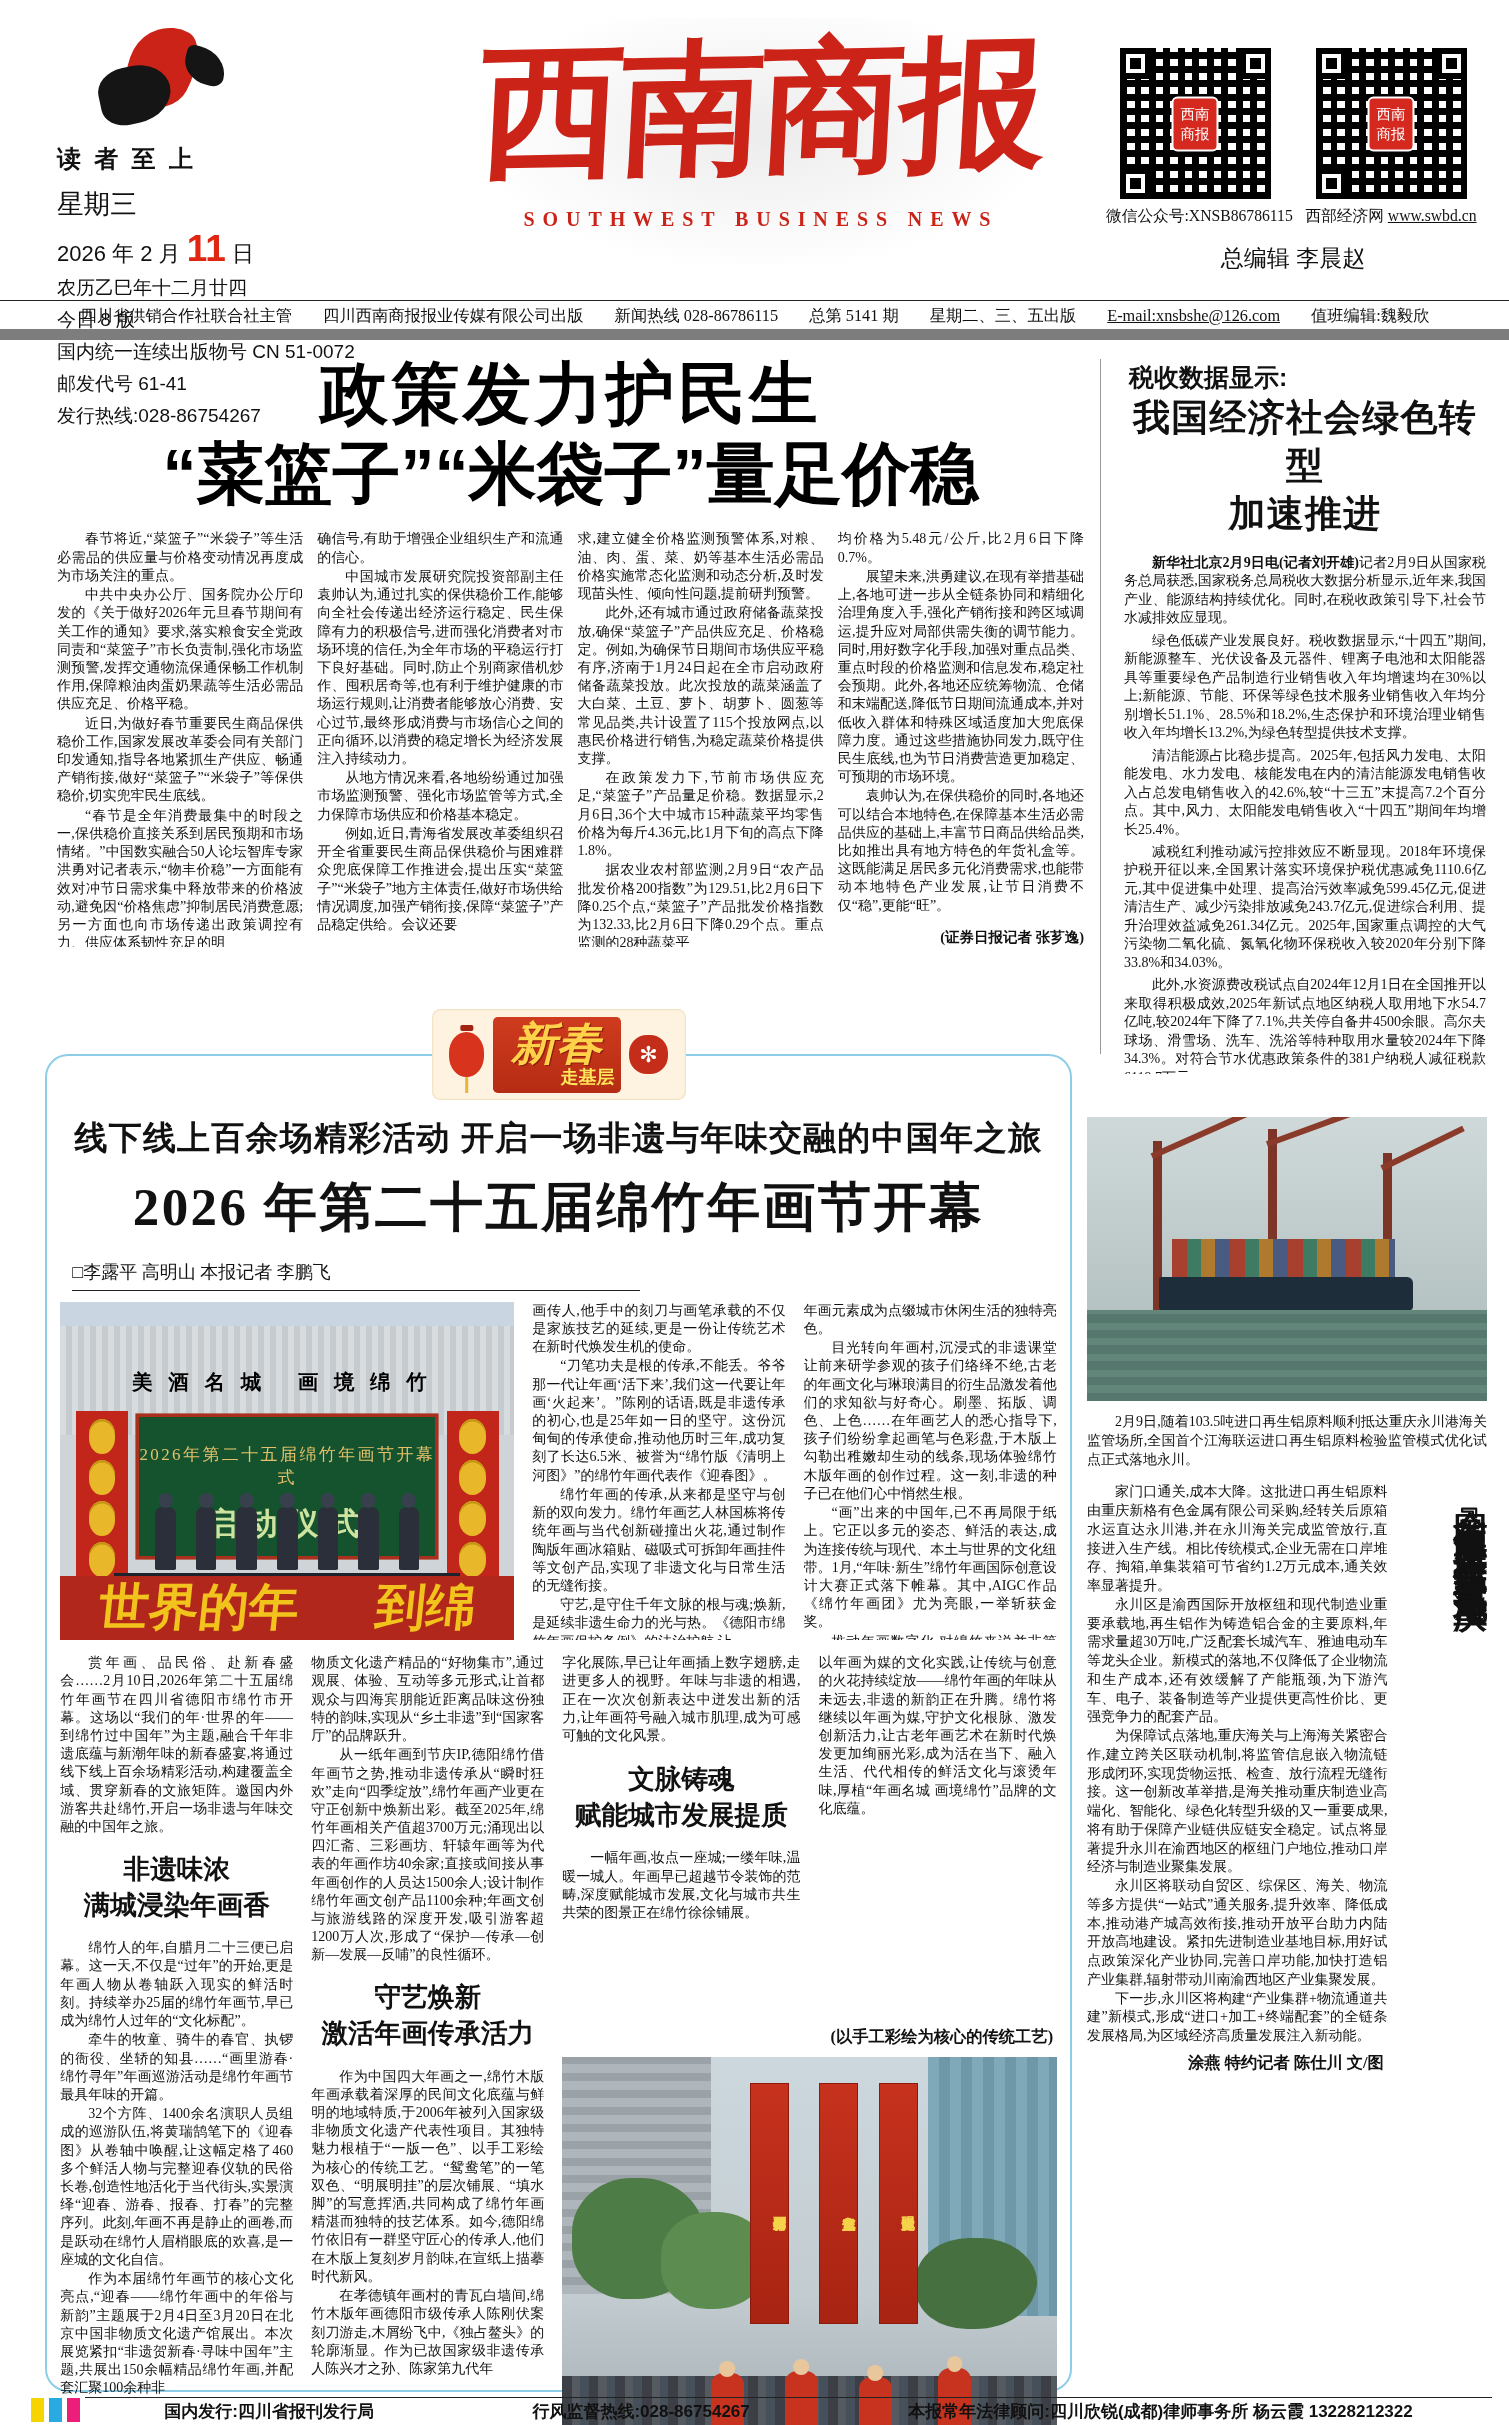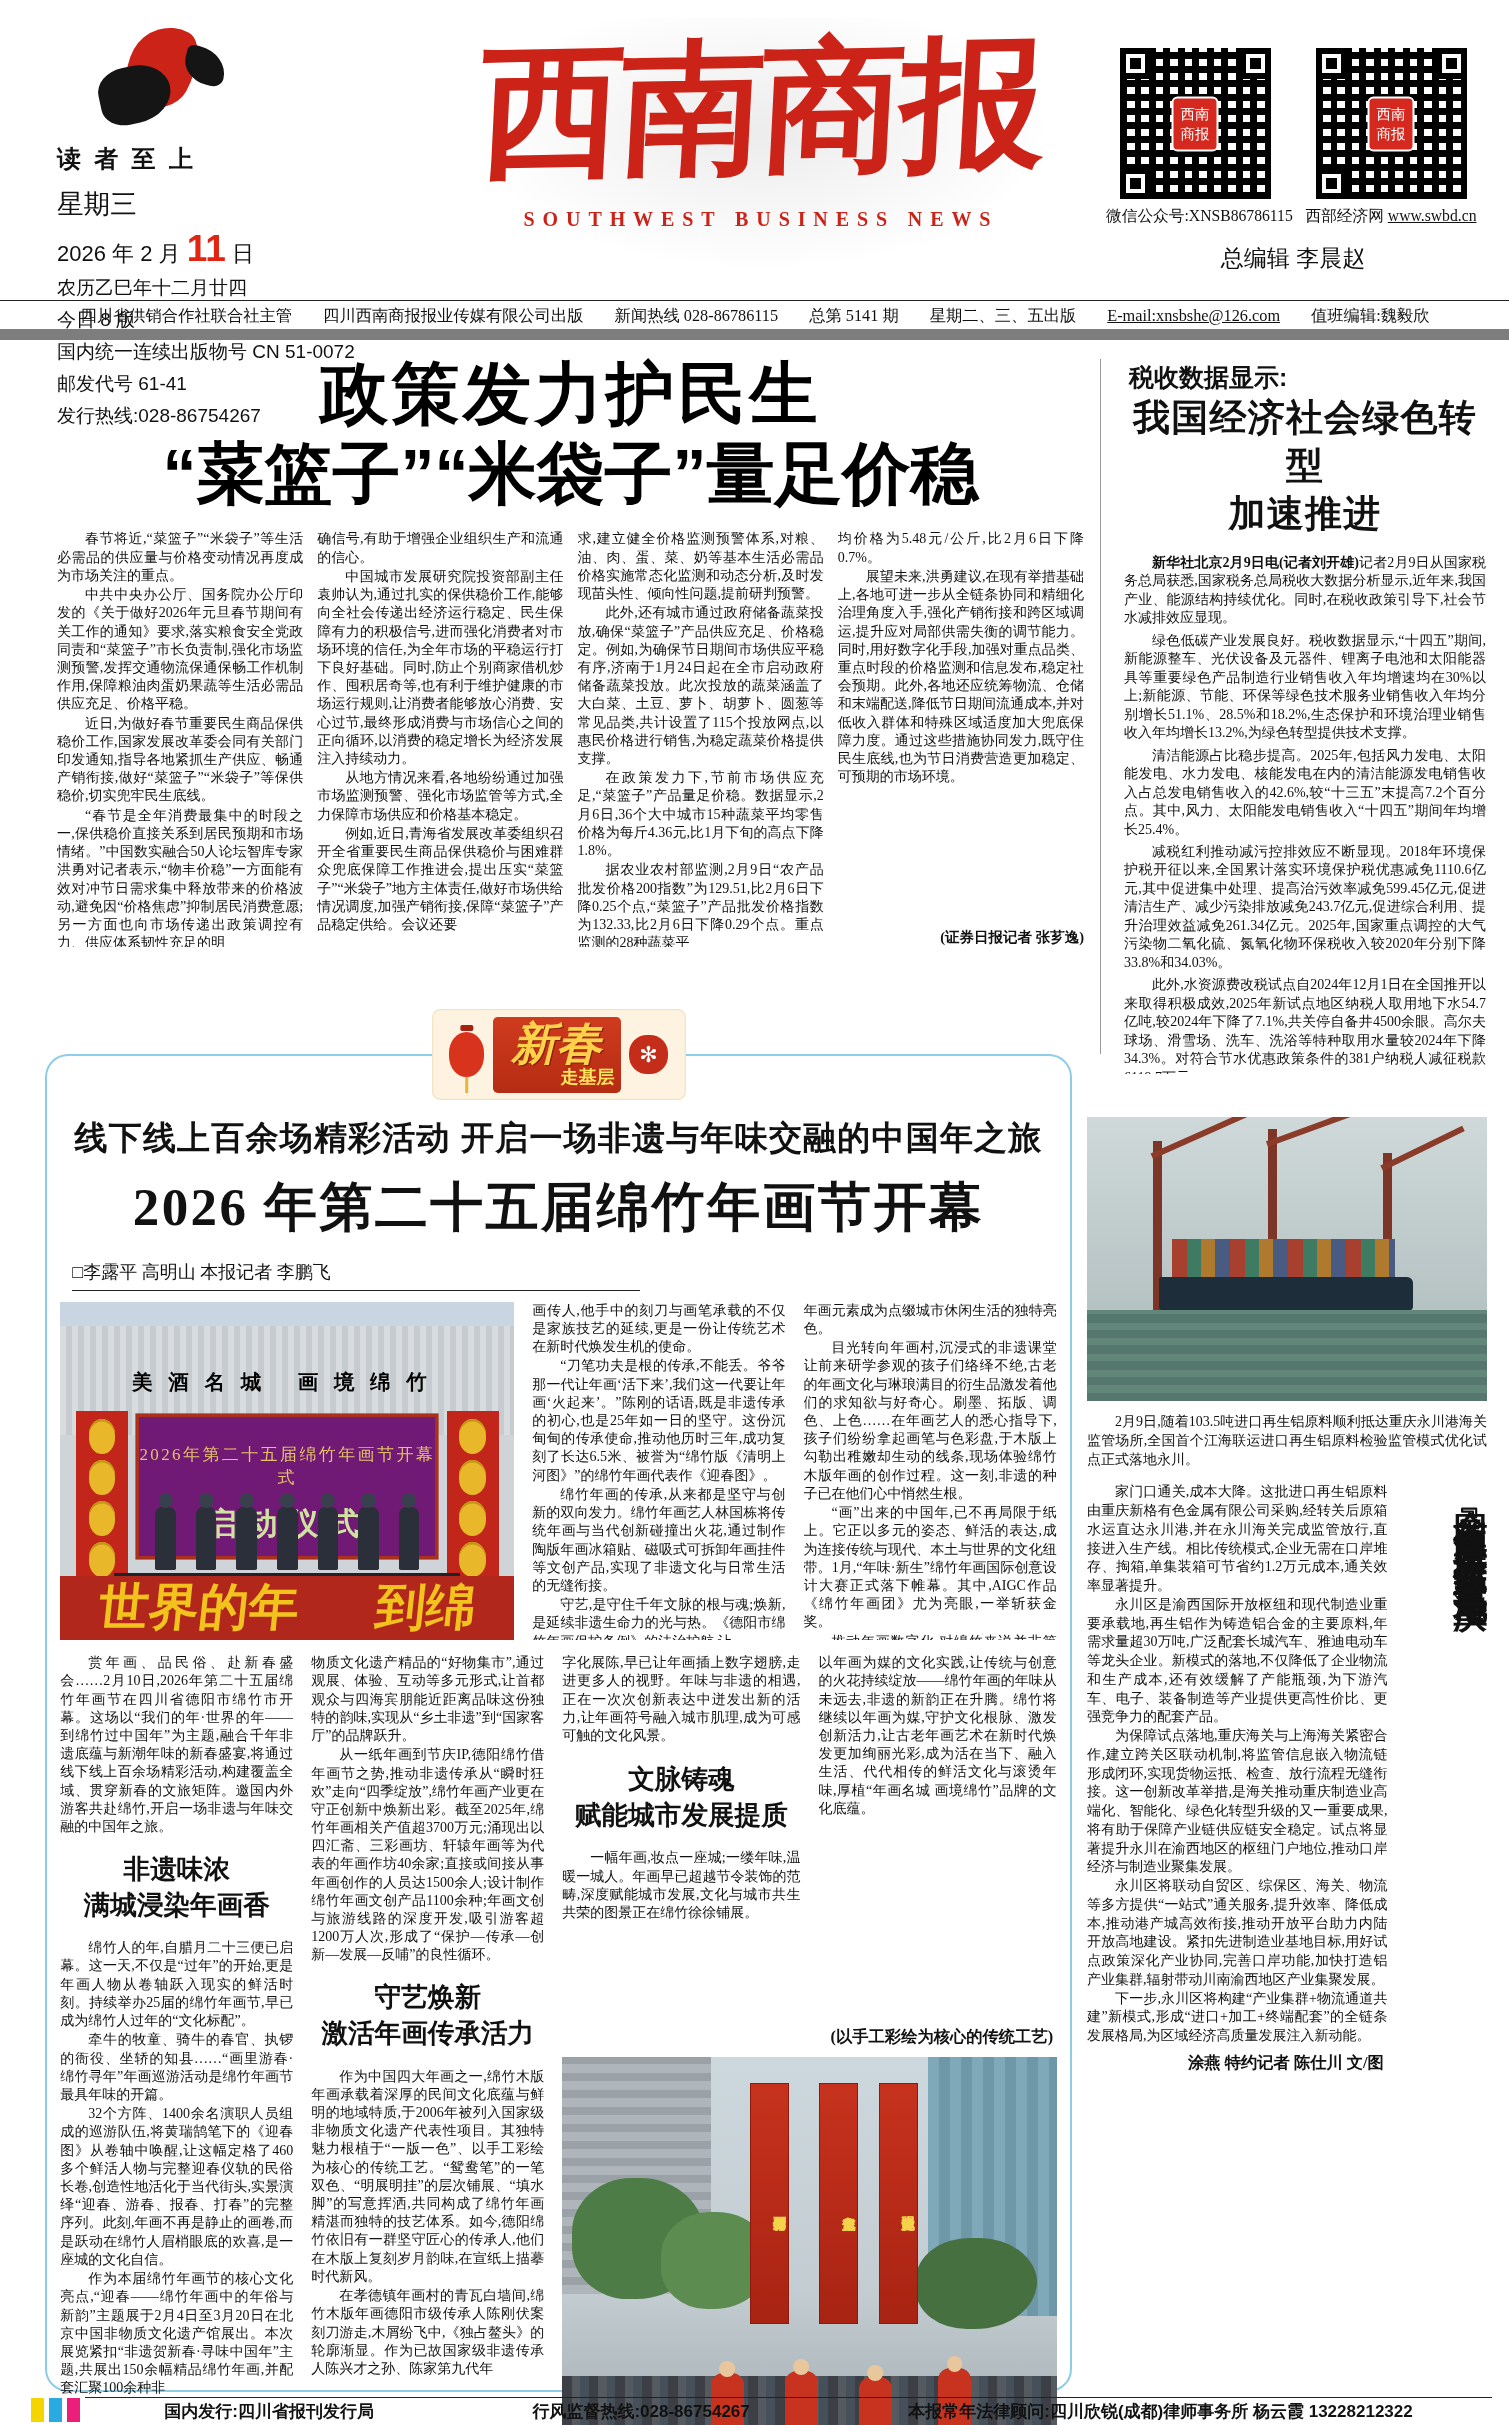--- a/index.html
+++ b/index.html
@@ -100,21 +100,21 @@
   .p1-sky{position:absolute;left:0;top:0;right:0;height:42px;background:#c9d6e2;}
   .p1-building{position:absolute;left:0;top:24px;right:0;height:109px;
       background:repeating-linear-gradient(90deg,#d8dcdf 0 6px,#c6cbd0 6px 12px),#cfd4d8;}
   .p1-gold{position:absolute;left:8%;top:66px;width:84%;text-align:center;color:#000000;
       font-size:20.5px;letter-spacing:15.7px;font-weight:bold;}
   .p1-pillar{position:absolute;top:109px;width:52px;height:181px;background:#c2261a;
       display:flex;flex-direction:column;align-items:center;gap:6px;padding-top:8.5px;box-sizing:border-box;}
   .p1-pillar.left{left:15.7px;} .p1-pillar.right{right:15.7px;}
   .p1-lant{width:26.6px;height:35px;background:#e8b82a;border-radius:50%/46%;
       box-shadow:0 2.4px 0 #c59414 inset;}
-  .p1-screen{position:absolute;left:79px;right:79px;top:115px;height:139px;background:#701a75;
+  .p1-screen{position:absolute;left:79px;right:79px;top:115px;height:139px;background:#14532d;
       text-align:center;box-shadow:0 0 0 3.6px #a8301c;}
   .p1-s1{color:#e4c06a;font-size:17px;margin-top:26.6px;letter-spacing:2.4px;}
   .p1-s2{color:#cfe3a0;font-size:31px;font-weight:bold;letter-spacing:9.7px;margin-top:13.3px;}
   .p1-figs{position:absolute;left:85px;right:85px;top:205px;display:flex;justify-content:space-around;}
   .fig{width:20.5px;height:63px;background:#2a2f3a;border-radius:7.2px 7.2px 1.8px 1.8px;position:relative;}
   .fig::before{content:"";position:absolute;left:50%;top:-13.3px;transform:translateX(-50%);
       width:14.5px;height:14.5px;border-radius:50%;background:#39404d;}
   .p1-rail{position:absolute;left:54px;right:54px;top:271px;height:3px;background:#1e232b;}
   .p1-carpet{position:absolute;left:0;right:0;bottom:0;height:64px;background:#b2271c;
       display:flex;align-items:center;justify-content:space-around;overflow:hidden;}
@@ -276,20 +276,21 @@
             <p>求,建立健全价格监测预警体系,对粮、油、肉、蛋、菜、奶等基本生活必需品价格实施常态化监测和动态分析,及时发现苗头性、倾向性问题,提前研判预警。</p>
             <p>此外,还有城市通过政府储备蔬菜投放,确保“菜篮子”产品供应充足、价格稳定。例如,为确保节日期间市场供应平稳有序,济南于1月24日起在全市启动政府储备蔬菜投放。此次投放的蔬菜涵盖了大白菜、土豆、萝卜、胡萝卜、圆葱等常见品类,共计设置了115个投放网点,以惠民价格进行销售,为稳定蔬菜价格提供支撑。</p>
             <p>在政策发力下,节前市场供应充足,“菜篮子”产品量足价稳。数据显示,2月6日,36个大中城市15种蔬菜平均零售价格为每斤4.36元,比1月下旬的高点下降1.8%。</p>
             <p>据农业农村部监测,2月9日“农产品批发价格200指数”为129.51,比2月6日下降0.25个点,“菜篮子”产品批发价格指数为132.33,比2月6日下降0.29个点。重点监测的28种蔬菜平</p>
           </div>
       </div>
       <div class="col">
         <div class="plist cont" style="flex:1;overflow:hidden;">
             <p>均价格为5.48元/公斤,比2月6日下降0.7%。</p>
             <p>展望未来,洪勇建议,在现有举措基础上,各地可进一步从全链条协同和精细化治理角度入手,强化产销衔接和跨区域调运,提升应对局部供需失衡的调节能力。同时,用好数字化手段,加强对重点品类、重点时段的价格监测和信息发布,稳定社会预期。此外,各地还应统筹物流、仓储和末端配送,降低节日期间流通成本,并对低收入群体和特殊区域适度加大兜底保障力度。通过这些措施协同发力,既守住民生底线,也为节日消费营造更加稳定、可预期的市场环境。</p>
+            <p>袁帅认为,在保供稳价的同时,各地还可以结合本地特色,在保障基本生活必需品供应的基础上,丰富节日商品供给品类,比如推出具有地方特色的年货礼盒等。这既能满足居民多元化消费需求,也能带动本地特色产业发展,让节日消费不仅“稳”,更能“旺”。</p>
           </div>
         <div class="lead-byline">(证券日报记者 张芗逸)</div>
       </div>
     </div>
   </section>
   <div class="vrule"></div>
 
   <aside class="tax">
     <div class="tax-kicker">税收数据显示:</div>
     <div class="tax-h">我国经济社会绿色转型</div>

